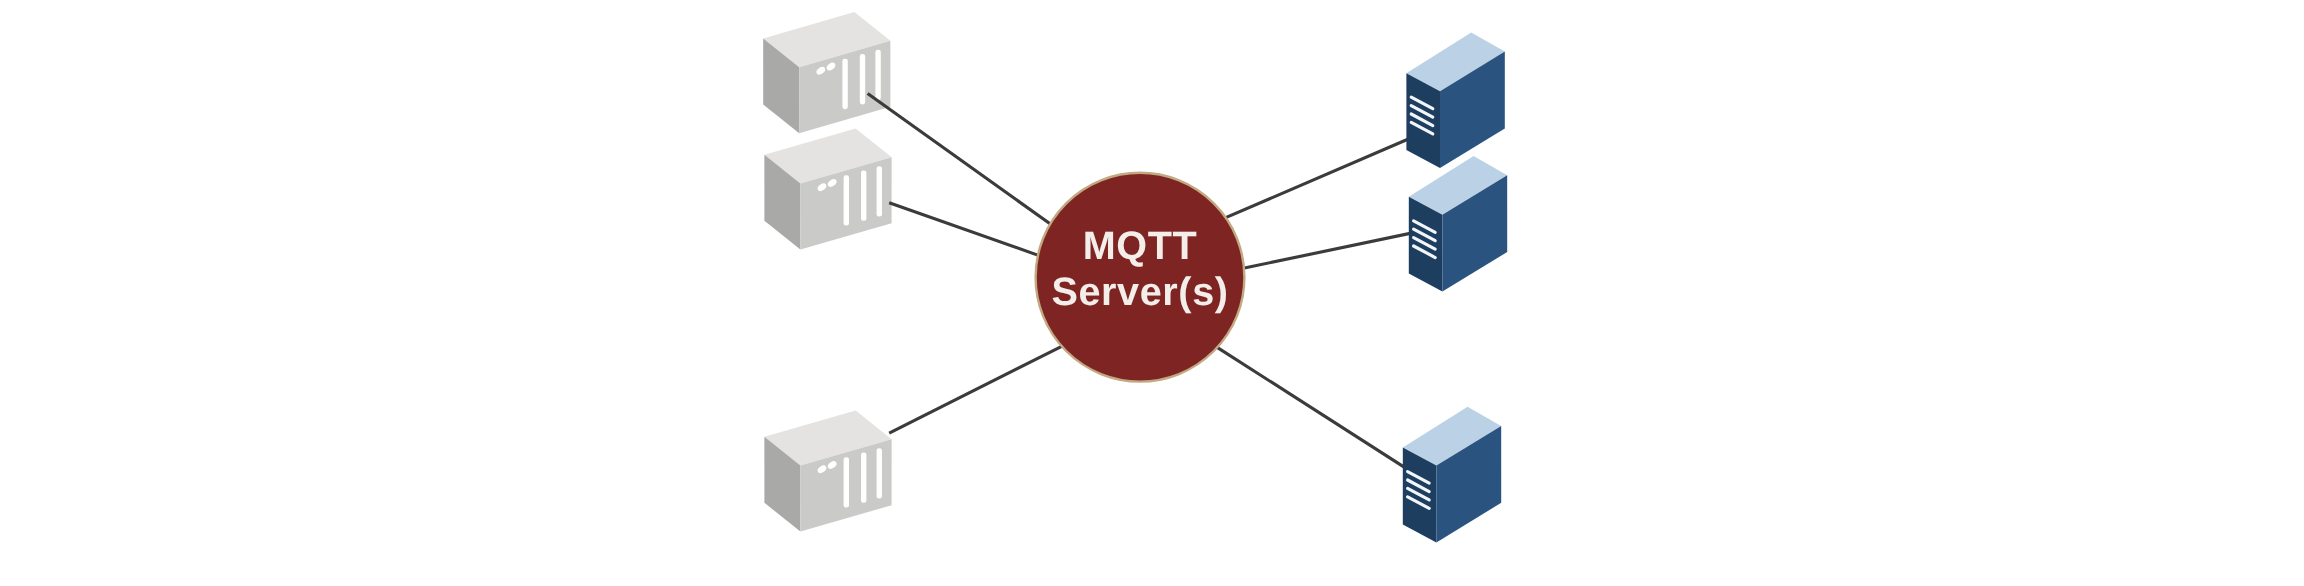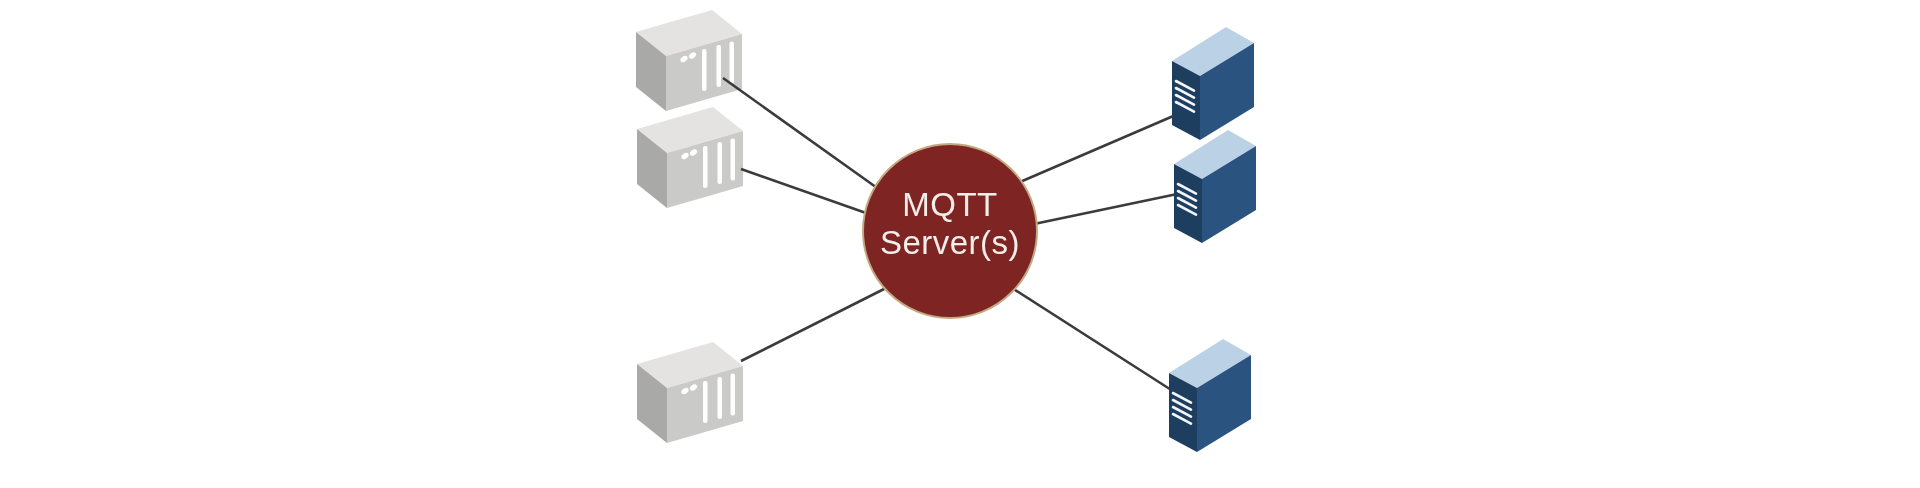--- a/index.html
+++ b/index.html
@@ -3,20 +3,21 @@
 <meta charset="utf-8">
 <style>
   html, body { margin: 0; padding: 0; background: #ffffff; }
   .stage {
     width: 1920px;
     height: 488px;
     position: relative;
     background: #ffffff;
     overflow: hidden;
     font-family: "Liberation Sans", sans-serif;
+    font-weight: bold;
   }
   .stage svg { display: block; }
   .hub-label {
     font-family: "Liberation Sans", sans-serif;
     font-size: 33px;
     letter-spacing: 0.5px;
   }
 </style>
 </head>
 <body>

